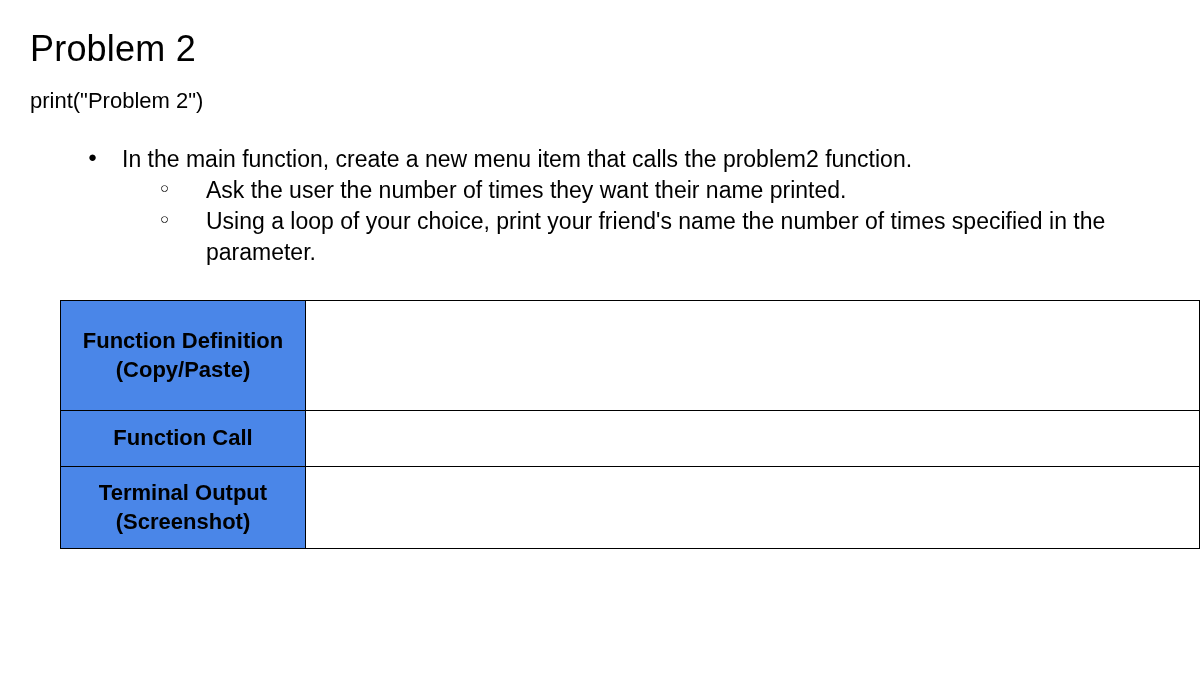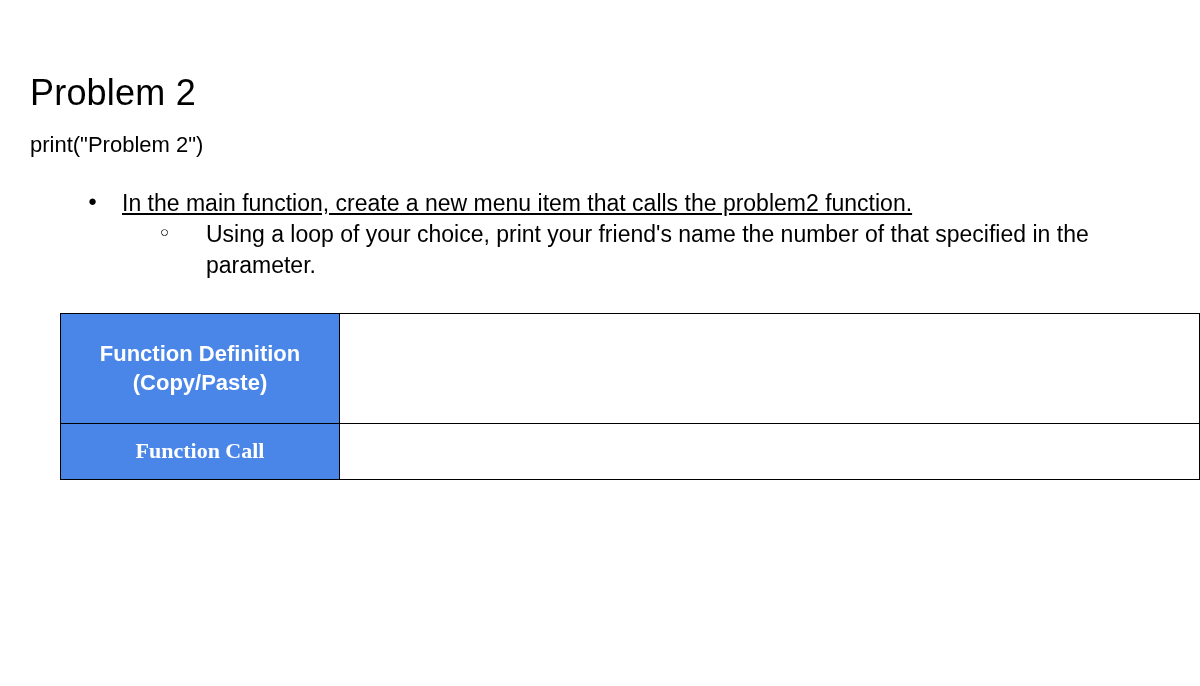--- a/index.html
+++ b/index.html
@@ -12,38 +12,36 @@
       background: #fff;
       padding: 28px 30px;
       width: 1200px;
       color: #000;
     }
     .heading {
       font-size: 36px;
       font-weight: 400;
       margin-bottom: 18px;
       letter-spacing: 0.2px;
-      margin-top: 44px;
     }
     .subline {
       font-size: 22px;
       font-weight: 400;
       margin-bottom: 30px;
     }
     .bullets {
       font-size: 23px;
       line-height: 1.35;
       margin-bottom: 32px;
     }
     .b1 {
       display: block;
       margin-left: 58px;
       position: relative;
       padding-left: 34px;
-      text-decoration: underline;
     }
     .b1::before {
       content: "●";
       position: absolute;
       left: 0;
       top: 3px;
       font-size: 15px;
     }
     .b2 {
       display: block;
@@ -61,59 +59,63 @@
     table.grid {
       border-collapse: collapse;
       width: 1140px;
       margin-left: 30px;
     }
     table.grid td {
       border: 1px solid #000;
     }
     td.labelcell {
       background: #4a86e8;
-      color: #ffffff;
+      color: #000000;
       font-size: 22px;
       font-weight: bold;
       text-align: center;
       vertical-align: middle;
-      width: 279px;
+      width: 245px;
       padding: 12px 10px;
       line-height: 1.3;
     }
     td.emptycell {
       background: #fff;
     }
     .row-tall td {
       height: 110px;
     }
     .row-short td {
       height: 56px;
-      font-family: Liberation Serif, serif;
     }
     .row-med td {
       height: 76px;
     }
   </style>
 </head>
 <body>
 
 <h1 class="heading">Problem 2</h1>
 
 <div class="subline">print("Problem 2")</div>
 
 <div class="bullets">
   <span class="b1">In the main function, create a new menu item that calls the problem2 function.</span>
-  <span class="b2">Using a loop of your choice, print your friend's name the number of that specified in the parameter.</span>
+  <span class="b2">Ask the user the number of times they want their name printed.</span>
+  <span class="b2">Using a loop of your choice, print your friend's name the number of times specified in the parameter.</span>
 </div>
 
 <table class="grid">
   <tbody>
       <tr class="row-tall">
     <td class="labelcell">Function Definition (Copy/Paste)</td>
     <td class="emptycell"></td>
   </tr>
   <tr class="row-short">
     <td class="labelcell">Function Call</td>
     <td class="emptycell"></td>
   </tr>
+  <tr class="row-med">
+    <td class="labelcell">Terminal Output (Screenshot)</td>
+    <td class="emptycell"></td>
+  </tr>
 </tbody>
   </table>
 
 </body></html>

